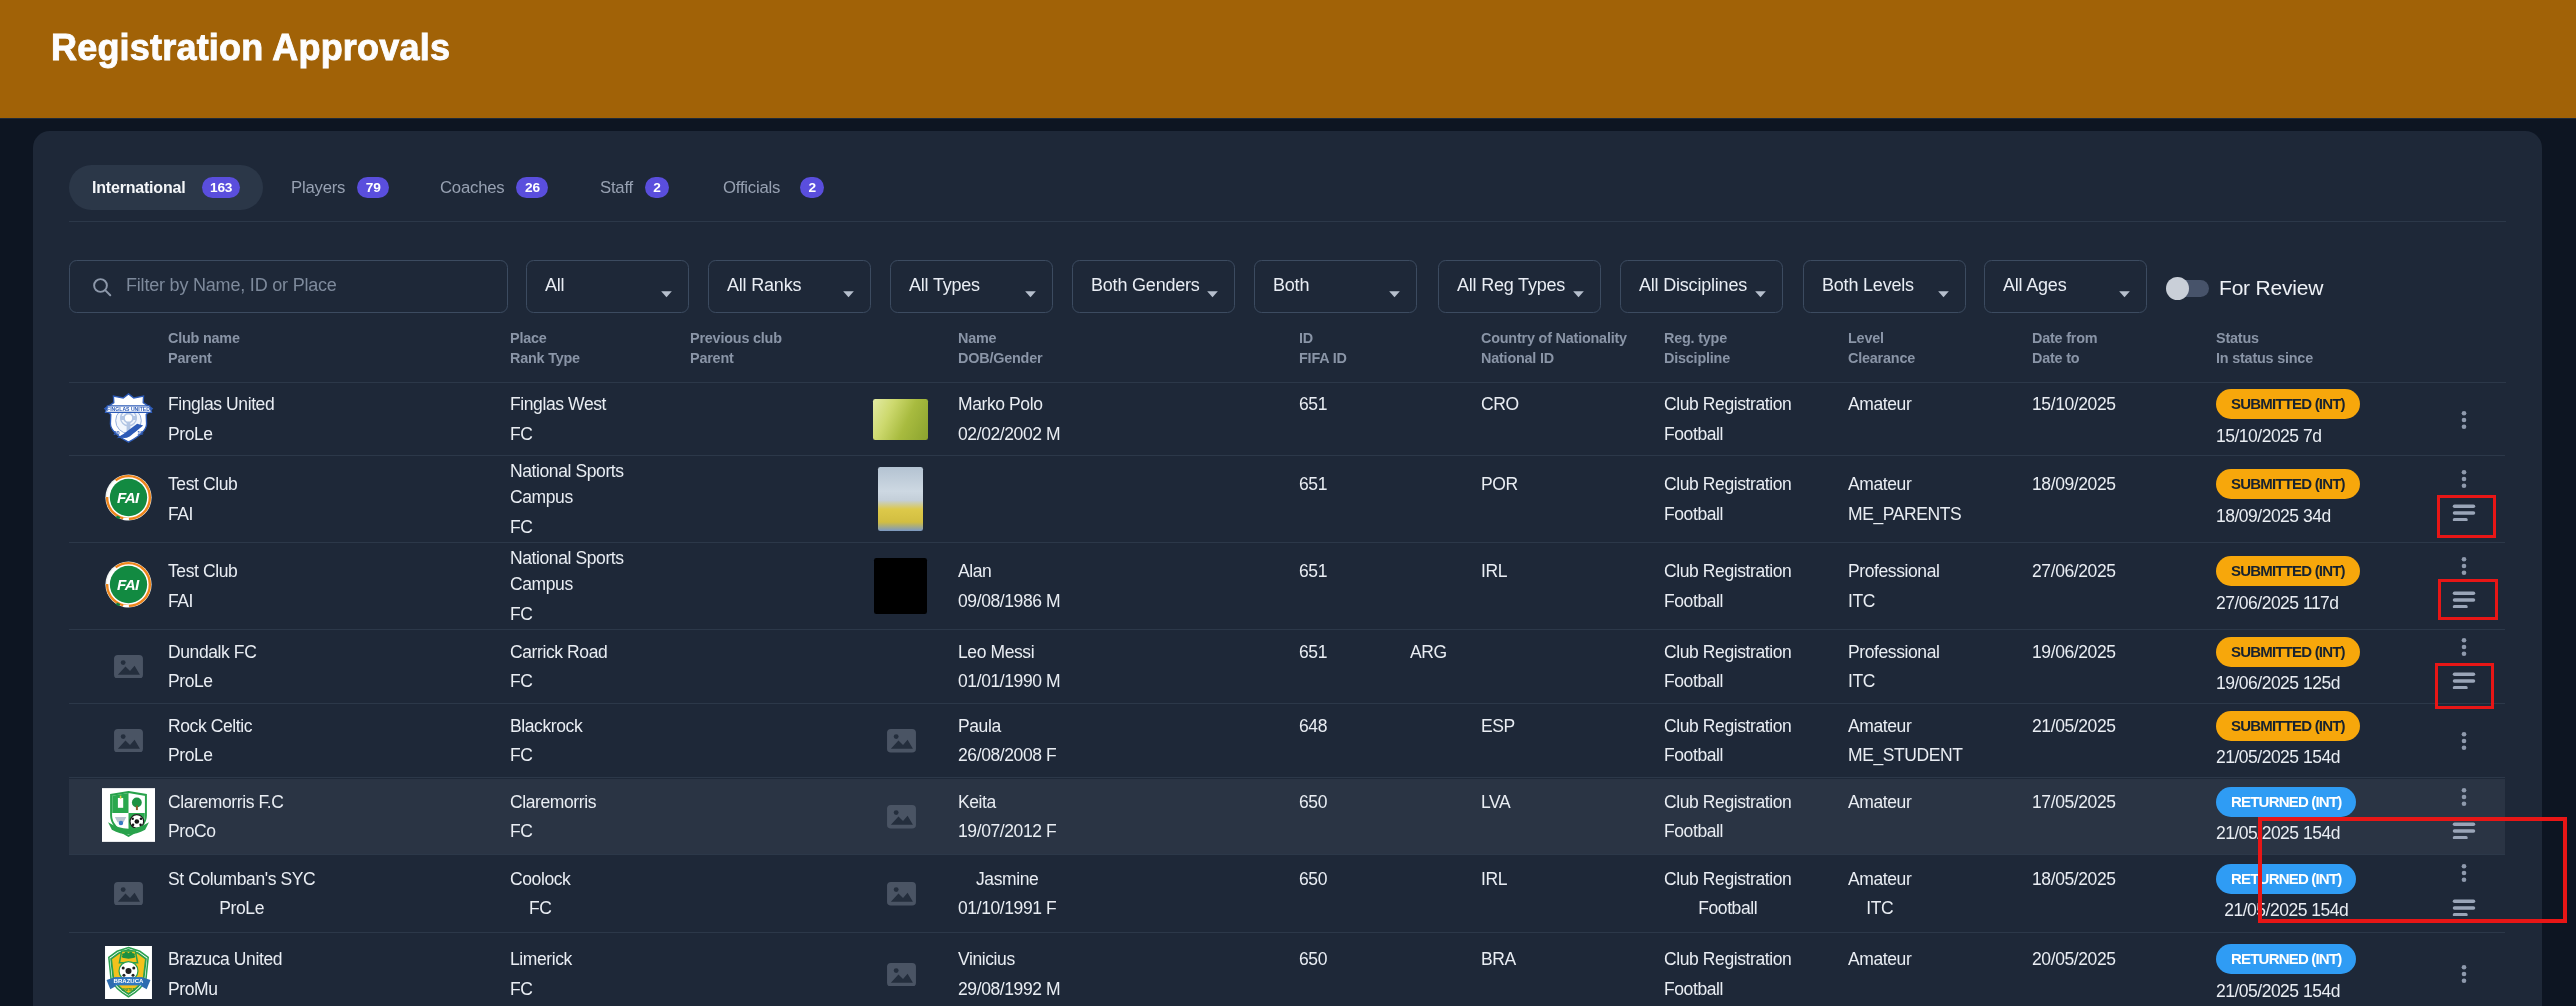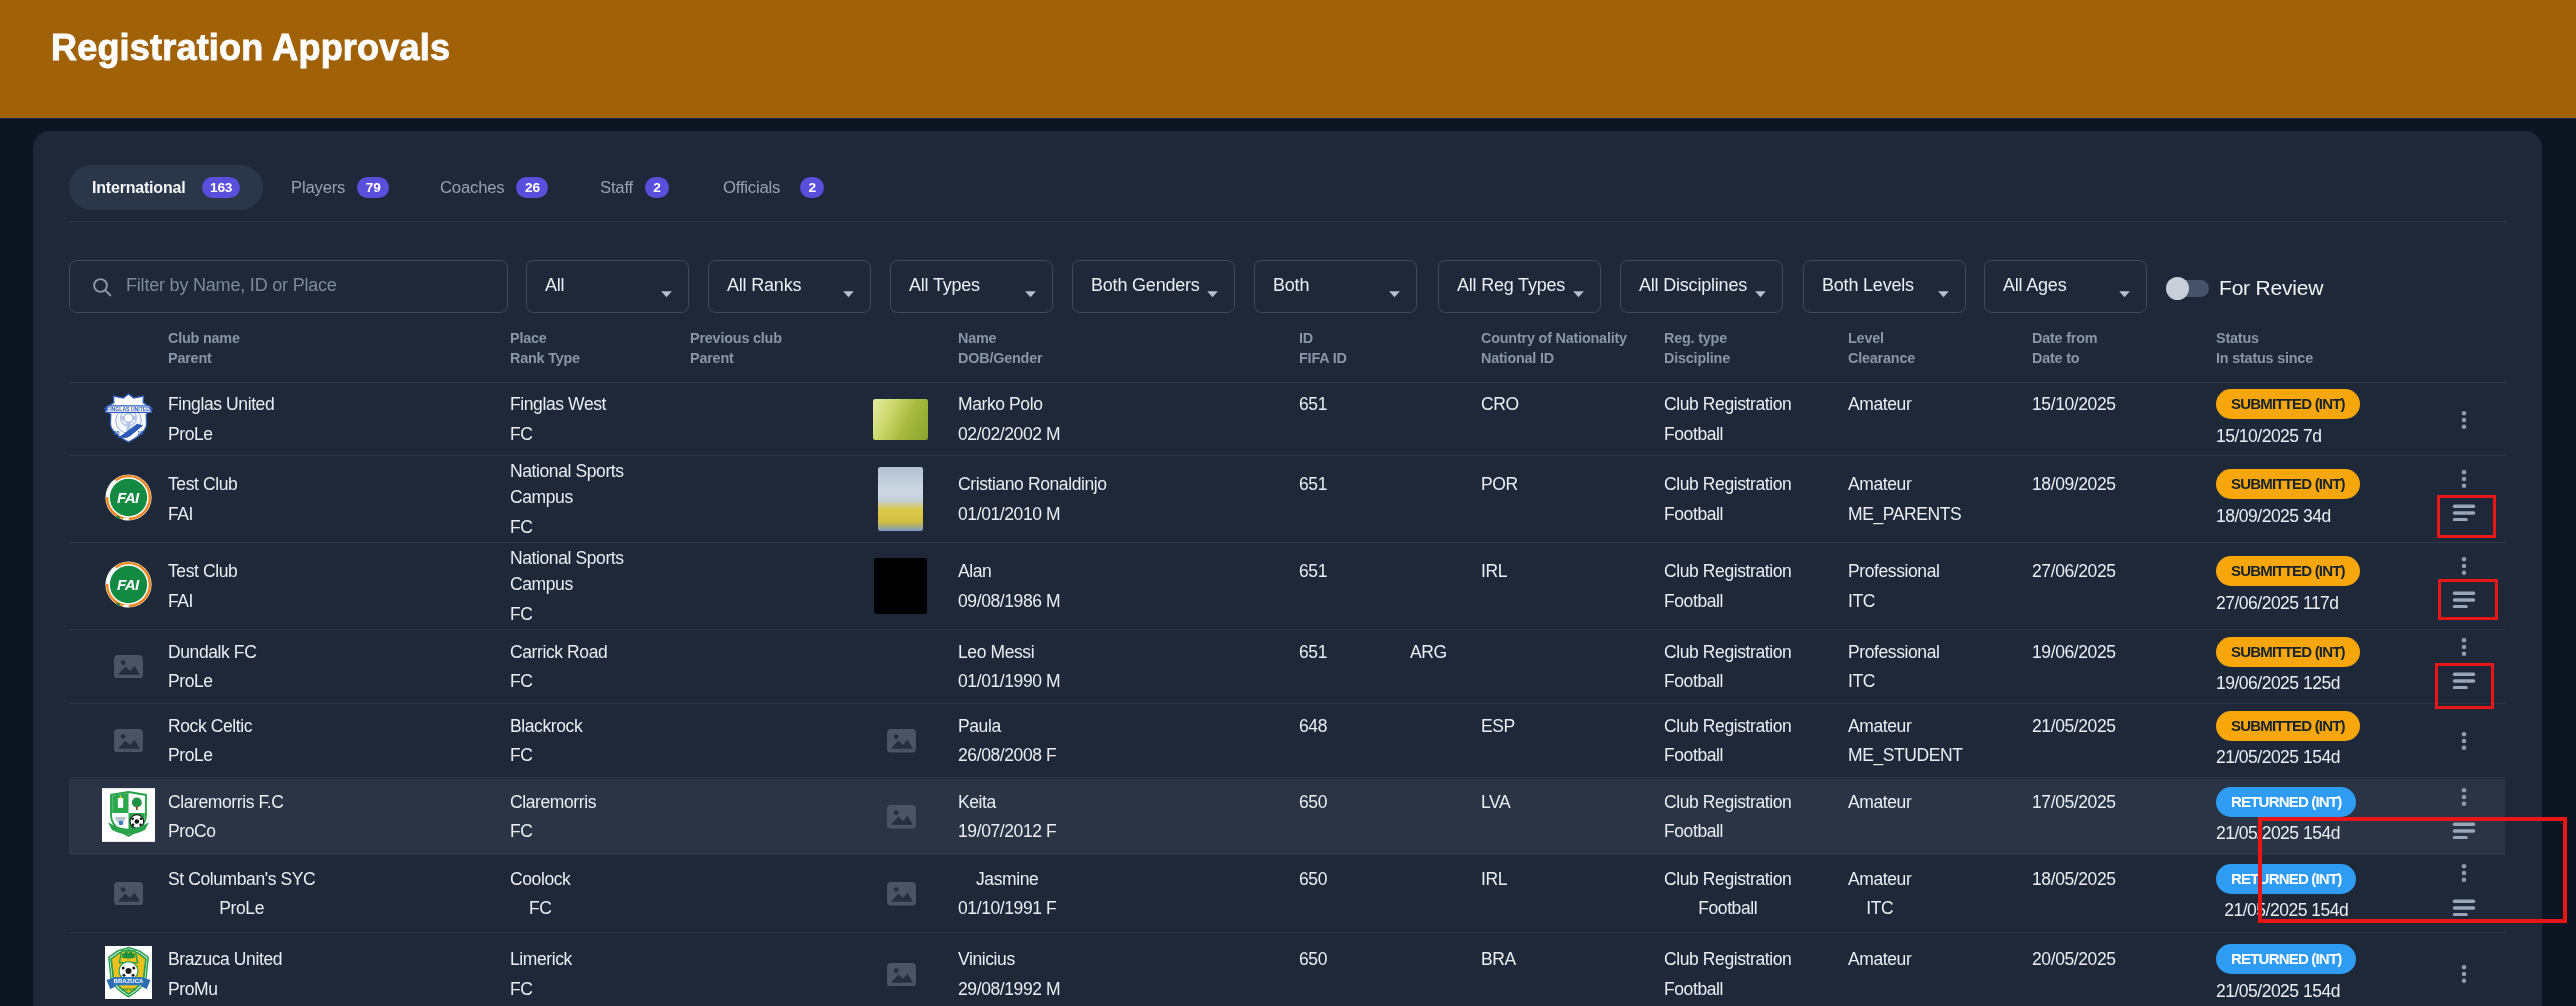--- a/index.html
+++ b/index.html
@@ -274,24 +274,20 @@
           <div>Test Club</div>
           <div class="b2">FAI</div>
         </div>
         <div class="c" style="left:441px">
           <div>National Sports<br>Campus</div>
           <div class="b2">FC</div>
         </div>
         <div class="cc" style="left:804px;width:55px">
           <div class="photo" style="width:45px;height:64px;background:linear-gradient(180deg,#b4c3d2 0%,#cdd8e2 38%,#c4cfd9 52%,#ddc94a 66%,#d2be41 86%,#7a98c4 100%)"></div>
         </div>
-        <div class="c" style="left:889px">
-          <div>Cristiano Ronaldinjo</div>
-          <div class="b2">01/01/2010 M</div>
-        </div>
         <div class="c" style="left:1230px">
           <div>651</div>
           <div class="b2 fil"></div>
         </div>
         <div class="c" style="left:1412px">
           <div>POR</div>
           <div class="b2 fil"></div>
         </div>
         <div class="c" style="left:1595px">
           <div>Club Registration</div>

